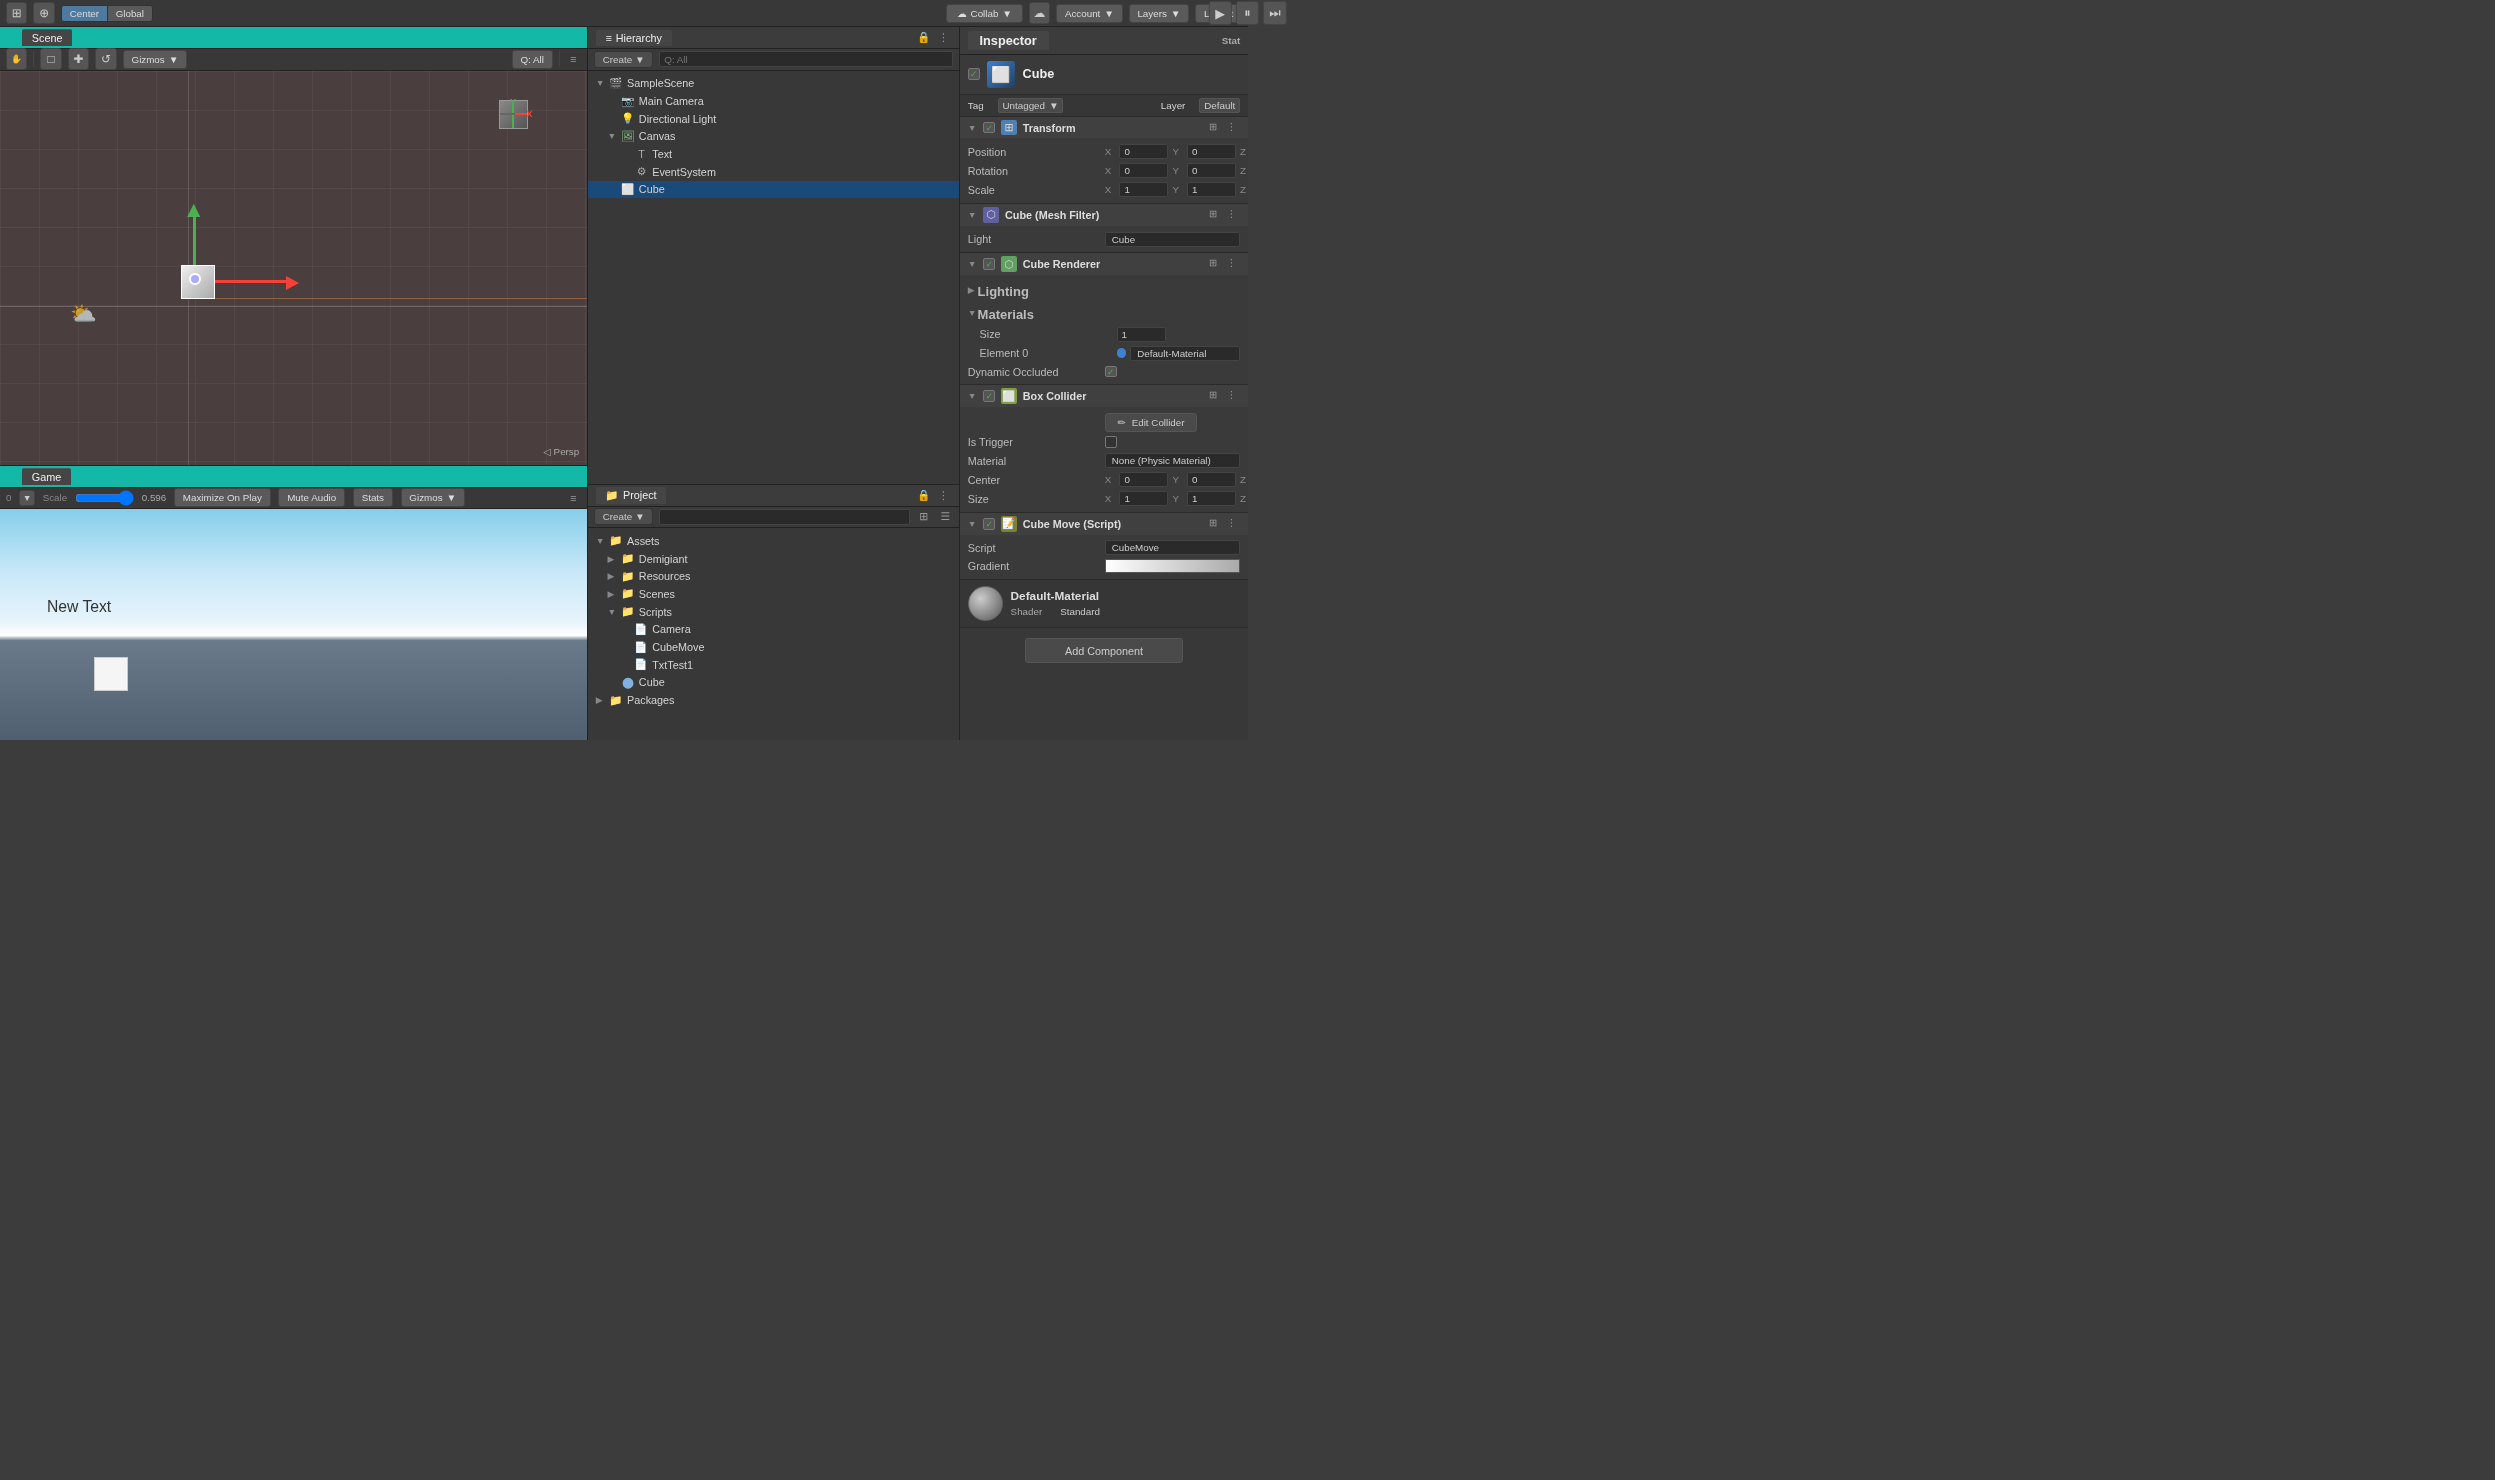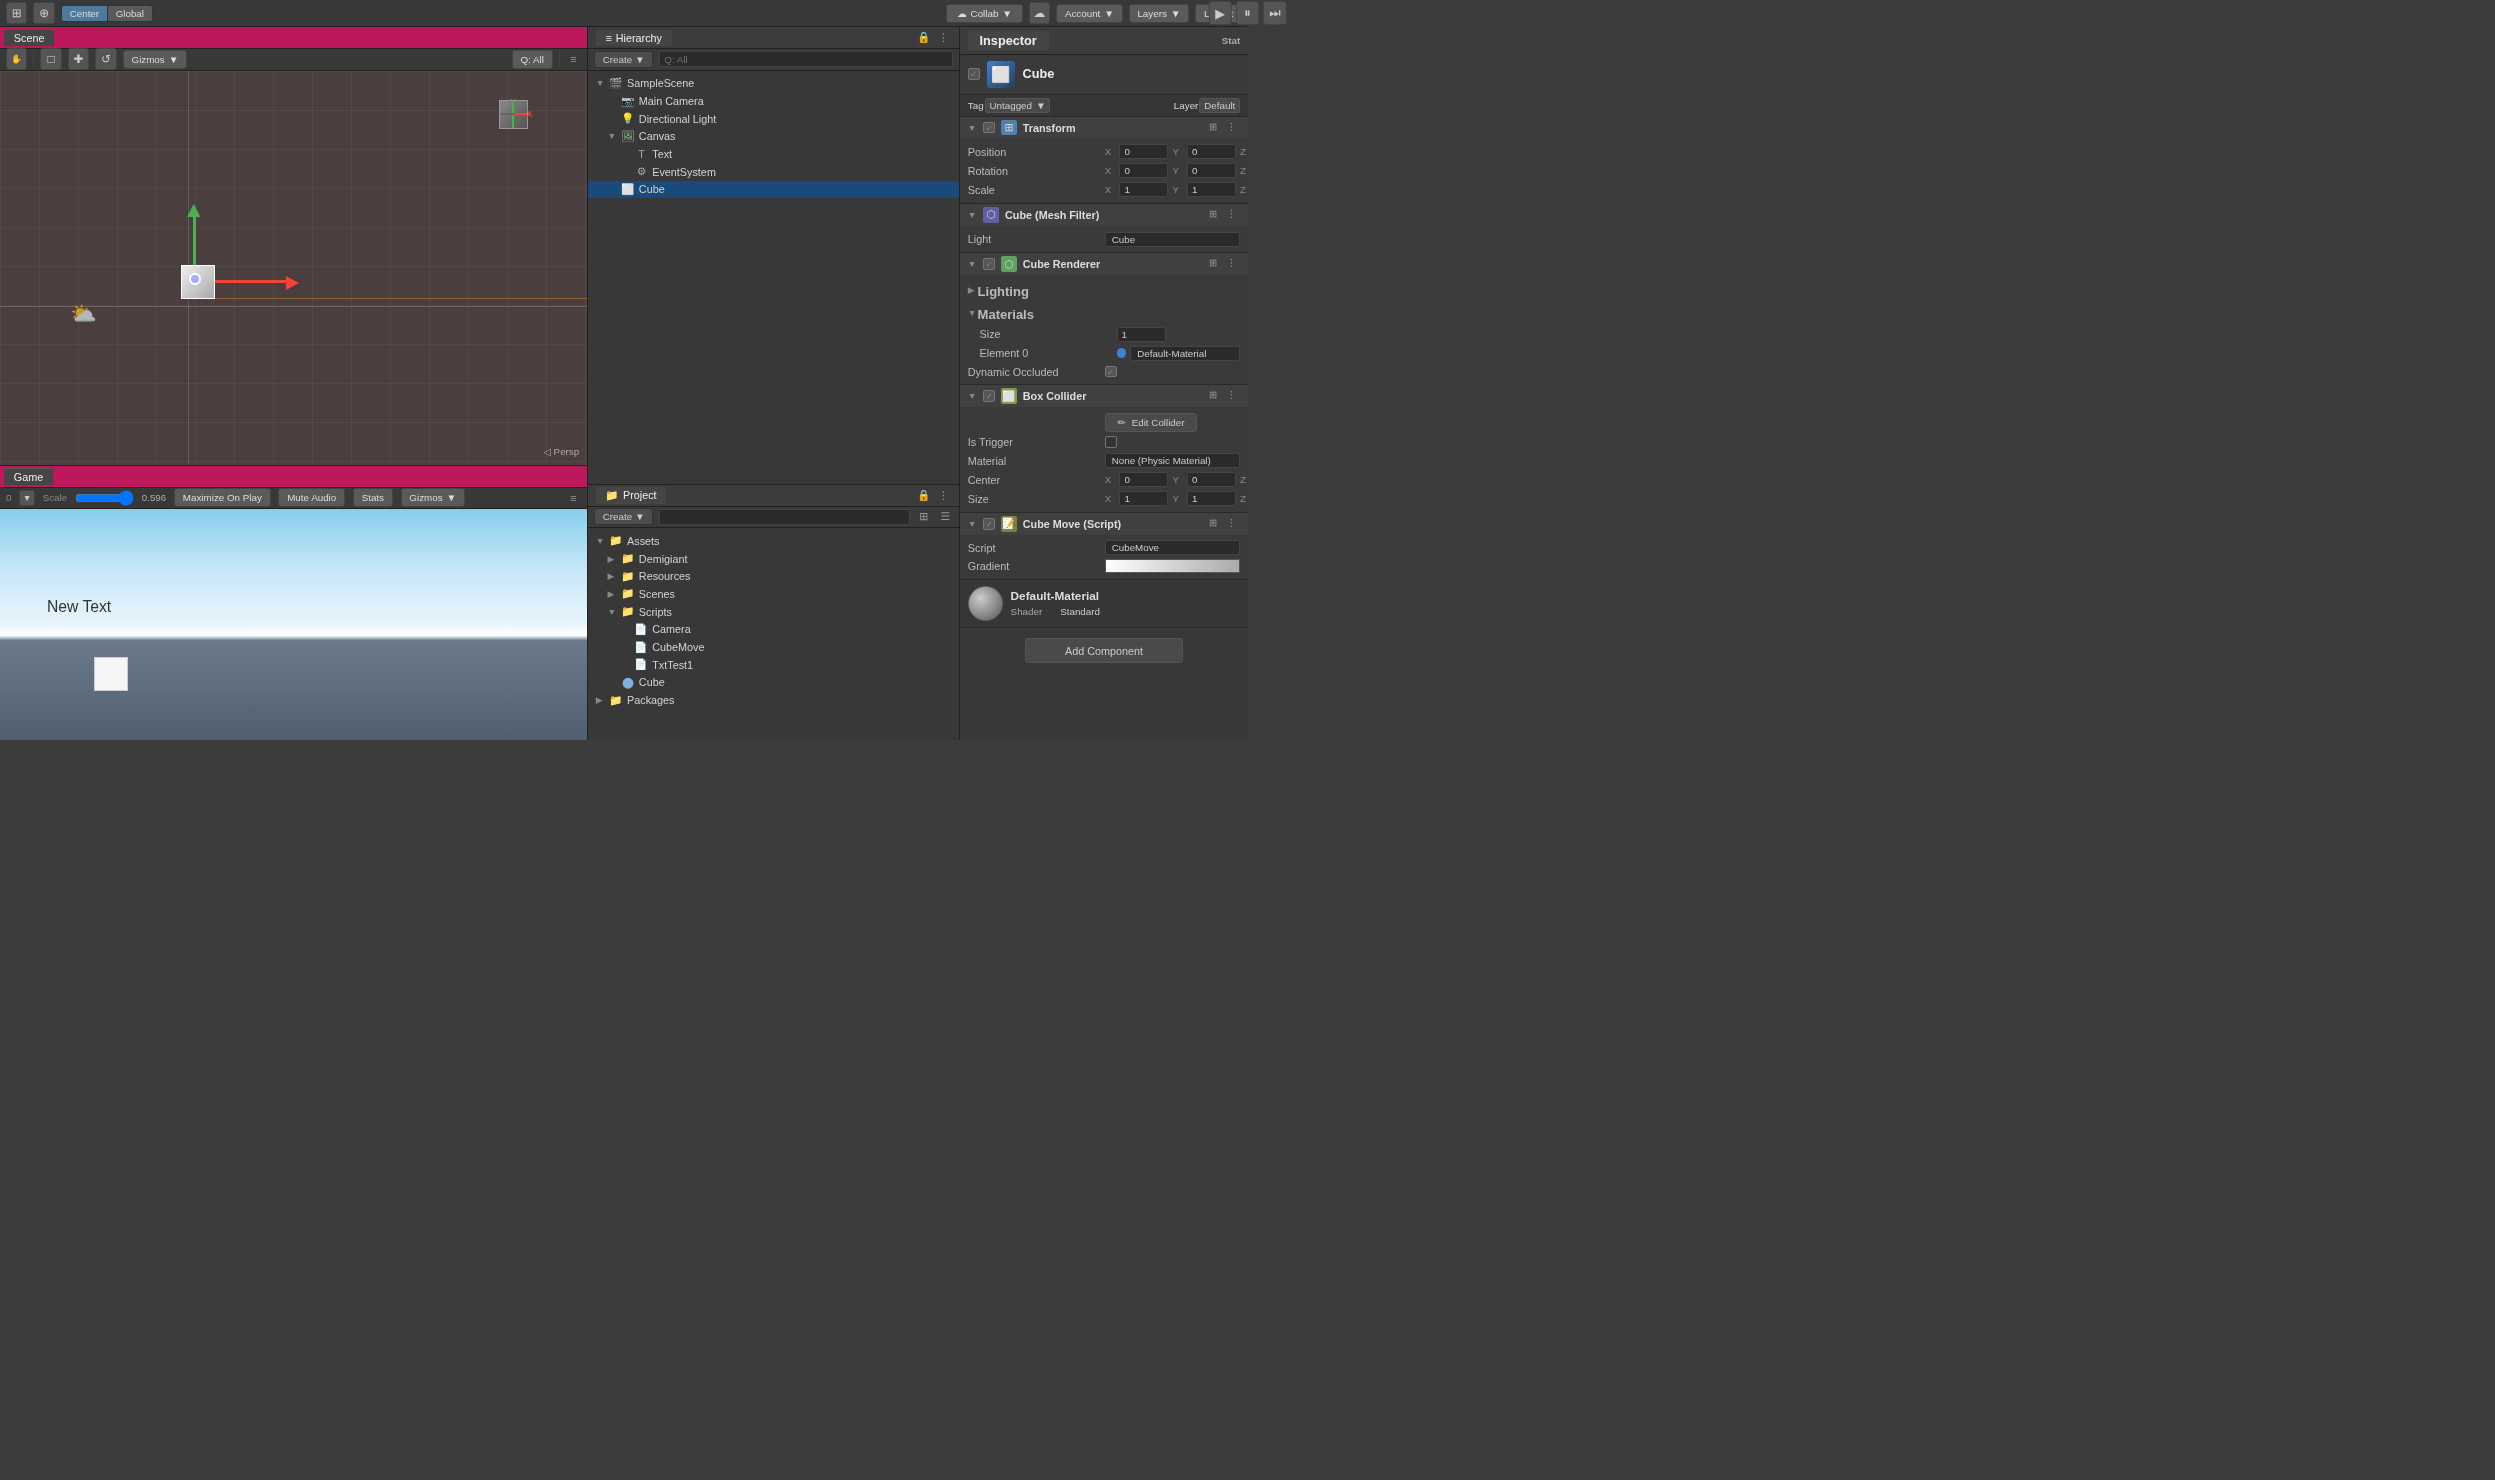--- a/index.html
+++ b/index.html
@@ -119,25 +119,25 @@
 
     
     .scene-panel {
       flex: 1;
       background: #3d3535;
       position: relative;
       border-bottom: 1px solid #222;
     }
     .panel-tab {
       height: 21.6px;
-      background: #be185d;
+      background: #14b8a6;
       border-bottom: 1px solid #222;
       display: flex;
       align-items: center;
-      padding: 0 4px;
+      padding: 0 22px;
       font-size: 10.8px;
       color: #ccc;
       gap: 5.9px;
     }
     .tab-label {
       background: #454545;
       padding: 2px 9.8px;
       border-radius: 2px 2px 0 0;
       border-top: 1px solid #555;
       color: #eee;
@@ -508,21 +508,21 @@
     }
     .obj-name {
       font-size: 12.7px;
       font-weight: bold;
       color: #eee;
     }
     .tag-row {
       display: flex;
       align-items: center;
       padding: 2.9px 7.8px;
-      gap: 1px;
+      gap: 14px;
       font-size: 9.8px;
       border-bottom: 1px solid #2a2a2a;
       background: #363636;
     }
     .tag-dropdown {
       background: #4a4a4a;
       border: 1px solid #555;
       padding: 1px 3.9px;
       border-radius: 2px;
       font-size: 9.8px;

